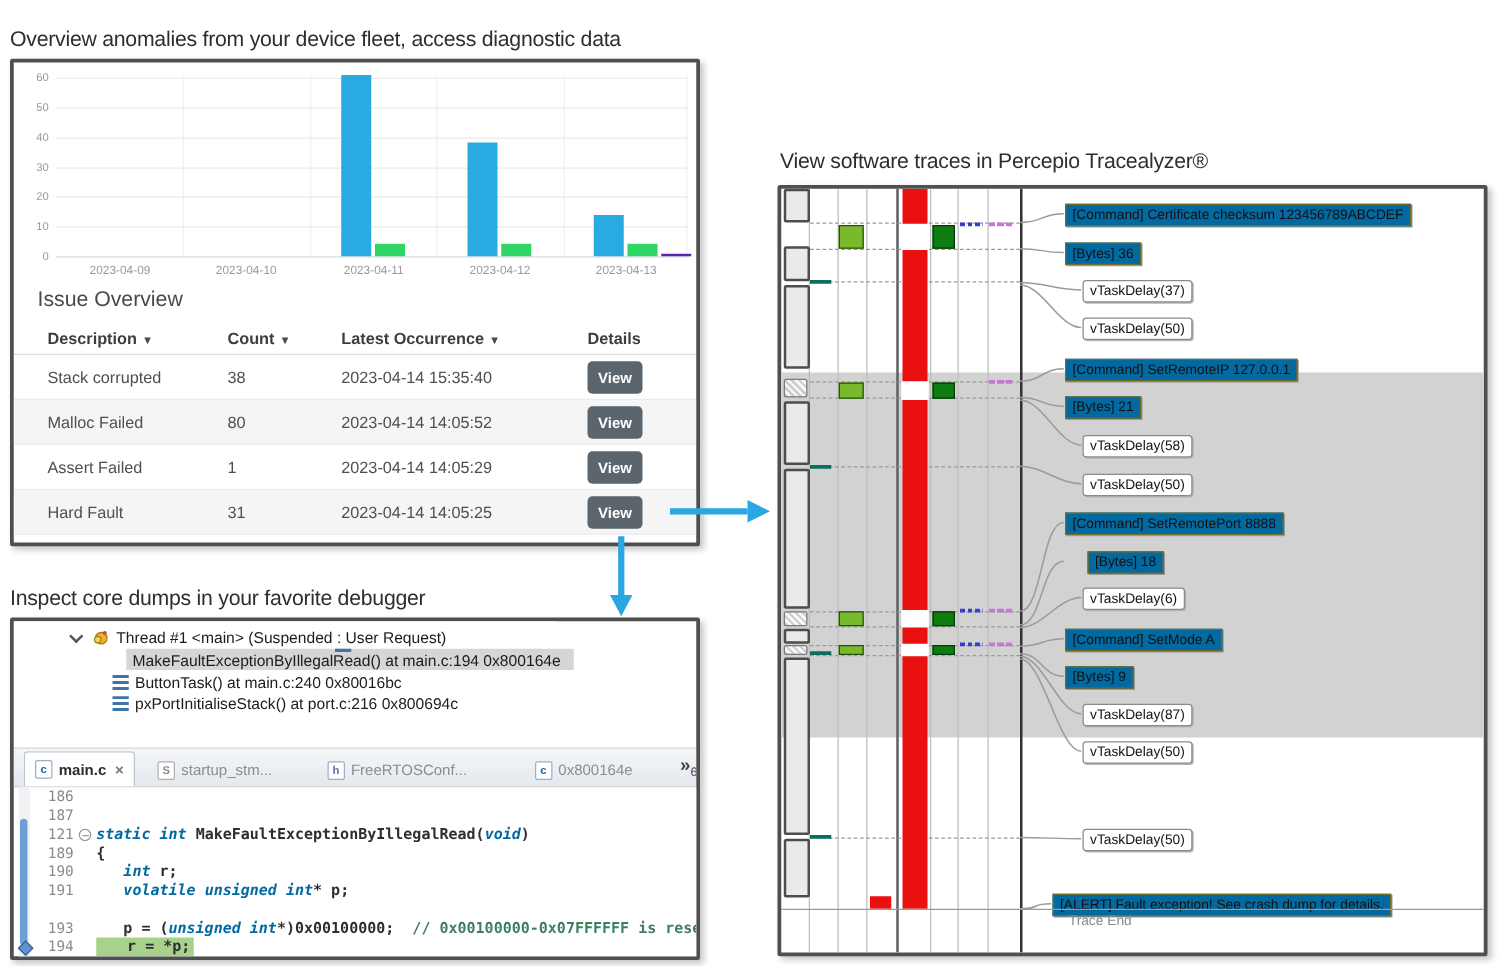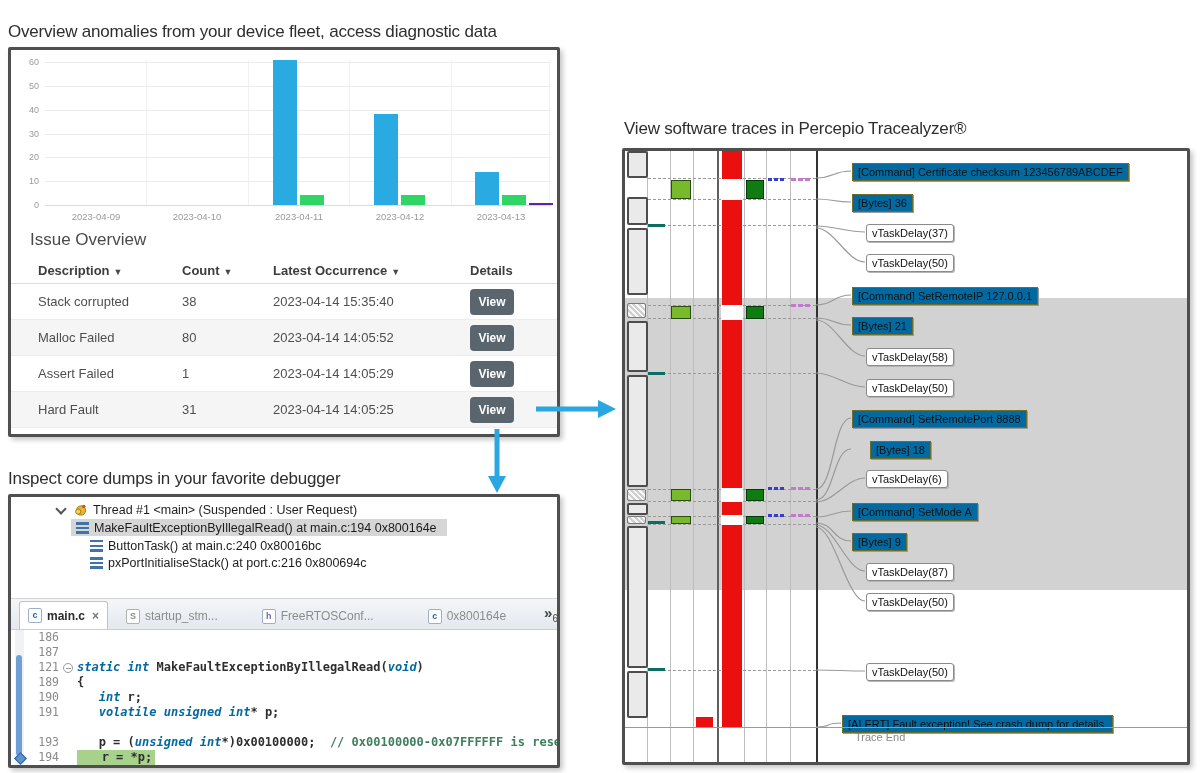--- a/index.html
+++ b/index.html
@@ -177,21 +177,21 @@
         <span style="margin-right:6px;display:flex;">
           <svg width="14" height="14" viewBox="0 0 14 14">
             <circle cx="8" cy="7.5" r="4.6" fill="#e8b62c" stroke="#a87b12"></circle>
             <circle cx="5.2" cy="8.6" r="2.6" fill="#f6d35c" stroke="#a87b12"></circle>
             <circle cx="10.8" cy="3.4" r="1.7" fill="#d04a3a"></circle>
           </svg>
         </span>
         <span>Thread #1 &lt;main&gt; (Suspended : User Request)</span>
       </div>
       <div>
-          <div class="trow frame-sel" style="left: 60px; top: 22px; height: 17px; padding-left: 5px; padding-right: 10px;">
+          <div class="trow frame-sel" style="left: 90px; top: 22px; height: 17px; padding-left: 5px; padding-right: 10px; flex-direction: column;">
             <span class="fbars"></span>
             <span>MakeFaultExceptionByIllegalRead() at main.c:194 0x800164e</span>
           </div>
           <div class="trow" style="left: 74px; top: 40px; height: 17px; padding-left: 5px; padding-right: 10px;">
             <span class="fbars"></span>
             <span>ButtonTask() at main.c:240 0x80016bc</span>
           </div>
           <div class="trow" style="left: 74px; top: 57px; height: 17px; padding-left: 5px; padding-right: 10px;">
             <span class="fbars"></span>
             <span>pxPortInitialiseStack() at port.c:216 0x800694c</span>

